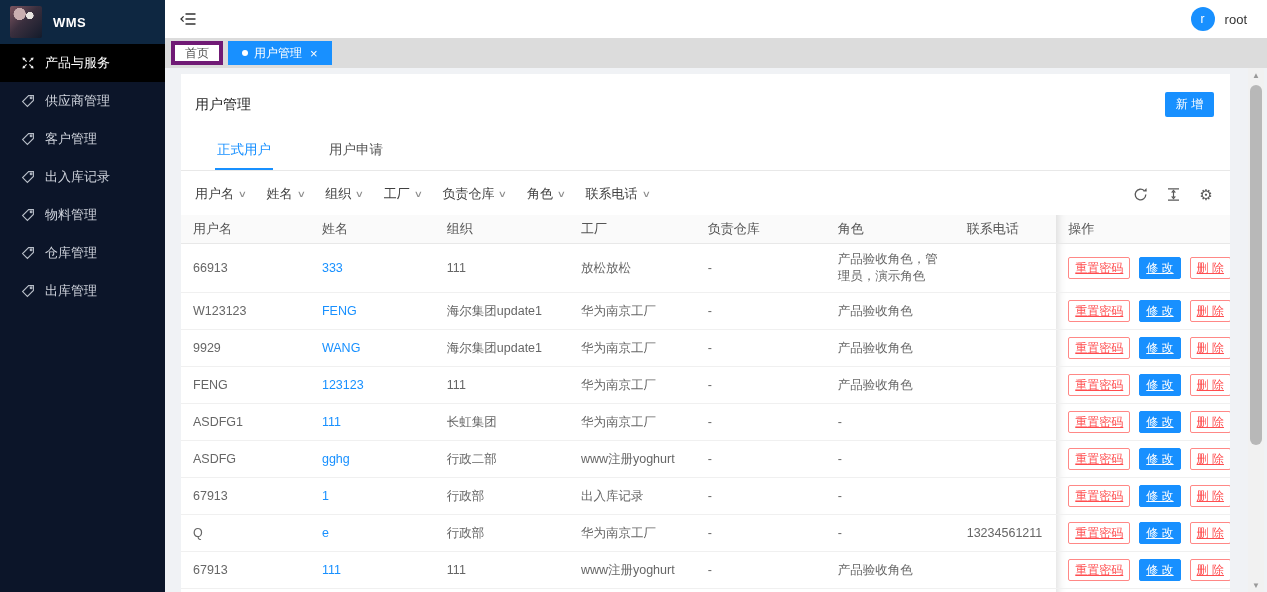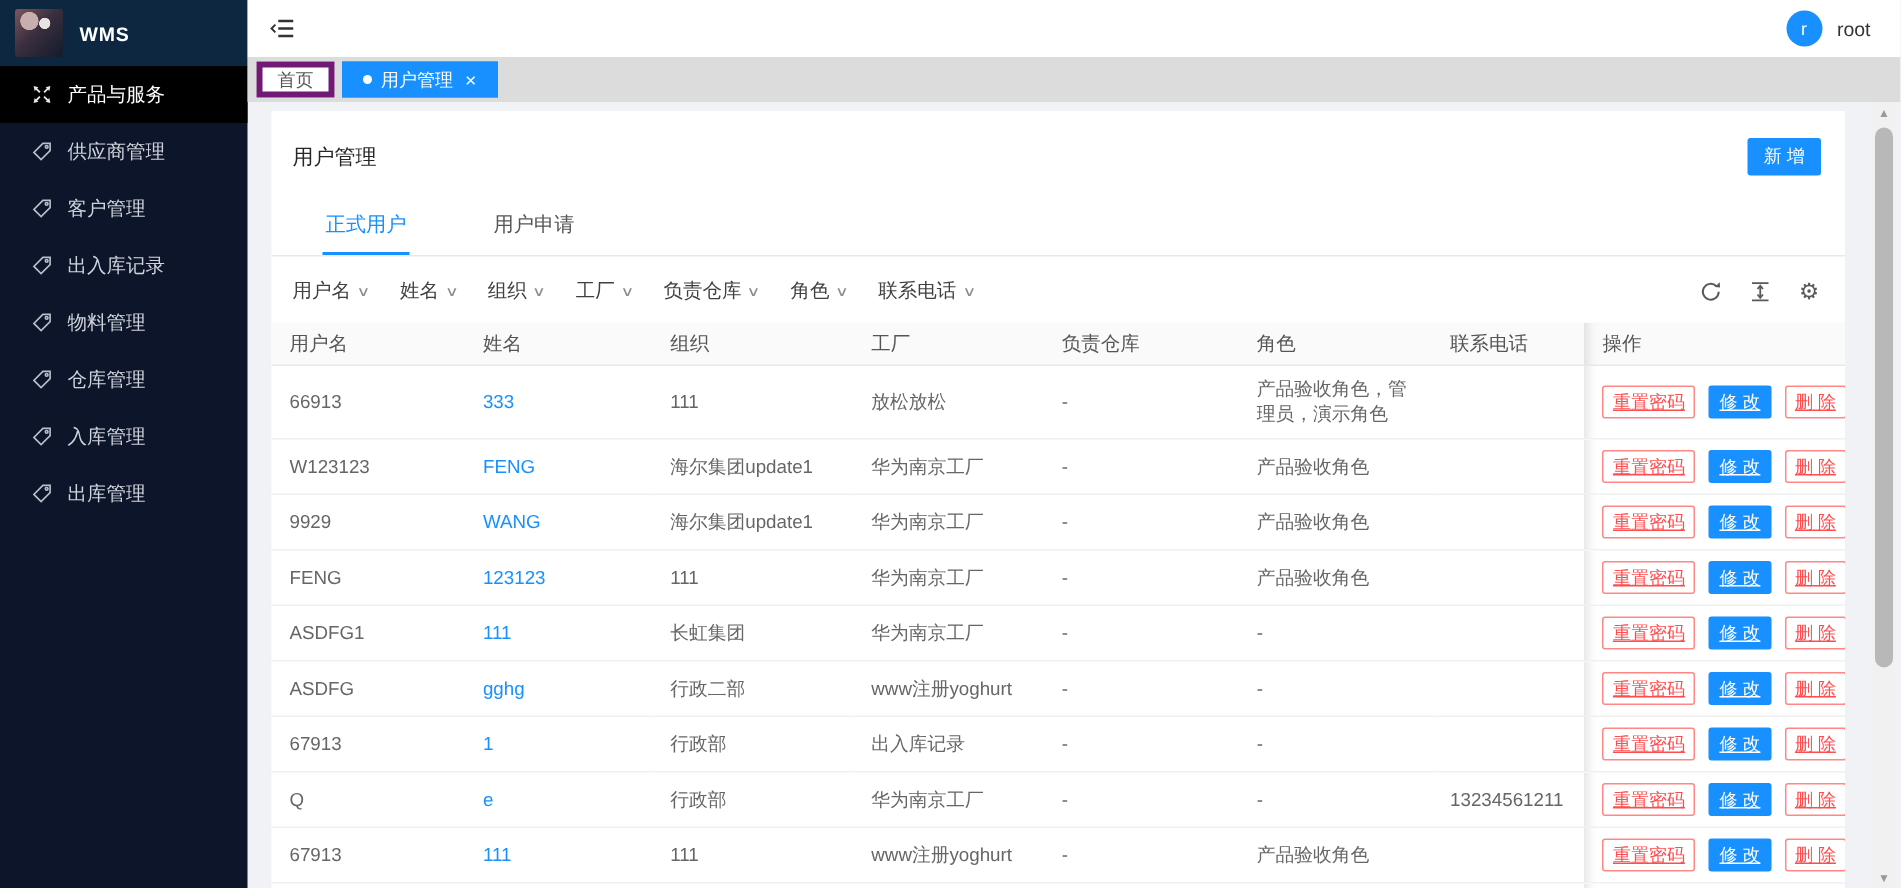--- a/index.html
+++ b/index.html
@@ -140,29 +140,20 @@
           <span>物料管理</span>
         </div>
         <div class="menu-item">
           <span class="mi-icon">
             <svg width="14" height="14" viewBox="0 0 14 14" fill="none" stroke="currentColor" stroke-width="1.1">
               <path d="M7.6 1.6h4.8v4.8l-6 6-4.8-4.8z"></path>
               <circle cx="10.1" cy="3.9" r="0.9"></circle>
             </svg>
           </span>
           <span>仓库管理</span>
-        </div>
-        <div class="menu-item">
-          <span class="mi-icon">
-            <svg width="14" height="14" viewBox="0 0 14 14" fill="none" stroke="currentColor" stroke-width="1.1">
-              <path d="M7.6 1.6h4.8v4.8l-6 6-4.8-4.8z"></path>
-              <circle cx="10.1" cy="3.9" r="0.9"></circle>
-            </svg>
-          </span>
-          <span>入库管理</span>
         </div>
         <div class="menu-item">
           <span class="mi-icon">
             <svg width="14" height="14" viewBox="0 0 14 14" fill="none" stroke="currentColor" stroke-width="1.1">
               <path d="M7.6 1.6h4.8v4.8l-6 6-4.8-4.8z"></path>
               <circle cx="10.1" cy="3.9" r="0.9"></circle>
             </svg>
           </span>
           <span>出库管理</span>
         </div>

